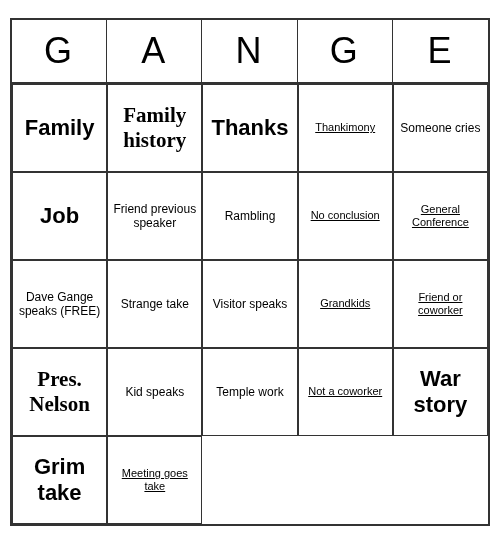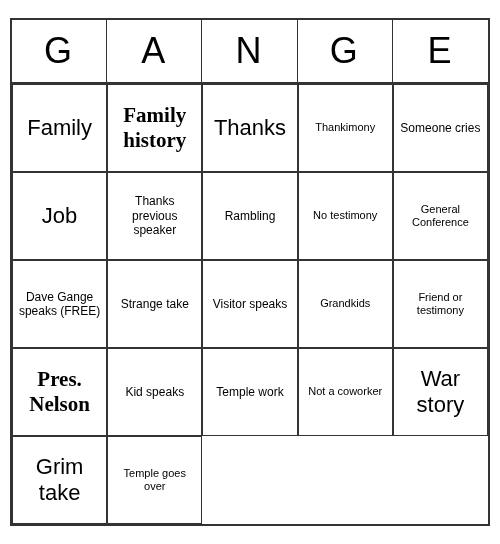--- a/index.html
+++ b/index.html
@@ -43,32 +43,33 @@
       text-align: center;
       padding: 6px 4px;
       min-height: 88px;
       line-height: 1.2;
     }
     .bingo-cell span {
       display: block;
     }
     .text-large {
       font-size: 22px;
-      font-weight: normal;
+      font-weight: bold;
     }
     .text-medium {
       font-size: 21px;
       font-weight: bold;
       font-family: Liberation Serif, serif;
     }
     .text-small {
       font-size: 12px;
     }
     .text-xsmall {
       font-size: 11px;
+      text-decoration: underline;
     }
   </style>
 </head>
 <body>
 
 <div class="bingo-card">
   <div class="bingo-header">
   <div class="header-cell">G</div>
       <div class="header-cell">A</div>
       <div class="header-cell">N</div>
@@ -88,61 +89,61 @@
       <div class="bingo-cell">
         <span class="text-xsmall">Thankimony</span>
       </div>
       <div class="bingo-cell">
         <span class="text-small">Someone cries</span>
       </div>
       <div class="bingo-cell">
         <span class="text-large">Job</span>
       </div>
       <div class="bingo-cell">
-        <span class="text-small">Thanks previous speaker</span>
+        <span class="text-small">Friend previous speaker</span>
       </div>
       <div class="bingo-cell">
         <span class="text-small">Rambling</span>
       </div>
       <div class="bingo-cell">
-        <span class="text-xsmall">No testimony</span>
+        <span class="text-xsmall">No conclusion</span>
       </div>
       <div class="bingo-cell">
         <span class="text-xsmall">General Conference</span>
       </div>
       <div class="bingo-cell">
         <span class="text-small">Dave Gange speaks (FREE)</span>
       </div>
       <div class="bingo-cell">
         <span class="text-small">Strange take</span>
       </div>
       <div class="bingo-cell">
         <span class="text-small">Visitor speaks</span>
       </div>
       <div class="bingo-cell">
         <span class="text-xsmall">Grandkids</span>
       </div>
       <div class="bingo-cell">
-        <span class="text-xsmall">Friend or testimony</span>
+        <span class="text-xsmall">Friend or coworker</span>
       </div>
       <div class="bingo-cell">
         <span class="text-medium">Pres. Nelson</span>
       </div>
       <div class="bingo-cell">
         <span class="text-small">Kid speaks</span>
       </div>
       <div class="bingo-cell">
         <span class="text-small">Temple work</span>
       </div>
       <div class="bingo-cell">
         <span class="text-xsmall">Not a coworker</span>
       </div>
       <div class="bingo-cell">
         <span class="text-large">War story</span>
       </div>
       <div class="bingo-cell">
         <span class="text-large">Grim take</span>
       </div>
       <div class="bingo-cell">
-        <span class="text-xsmall">Temple goes over</span>
+        <span class="text-xsmall">Meeting goes take</span>
       </div>
     </div>
 </div>
 
 </body></html>

